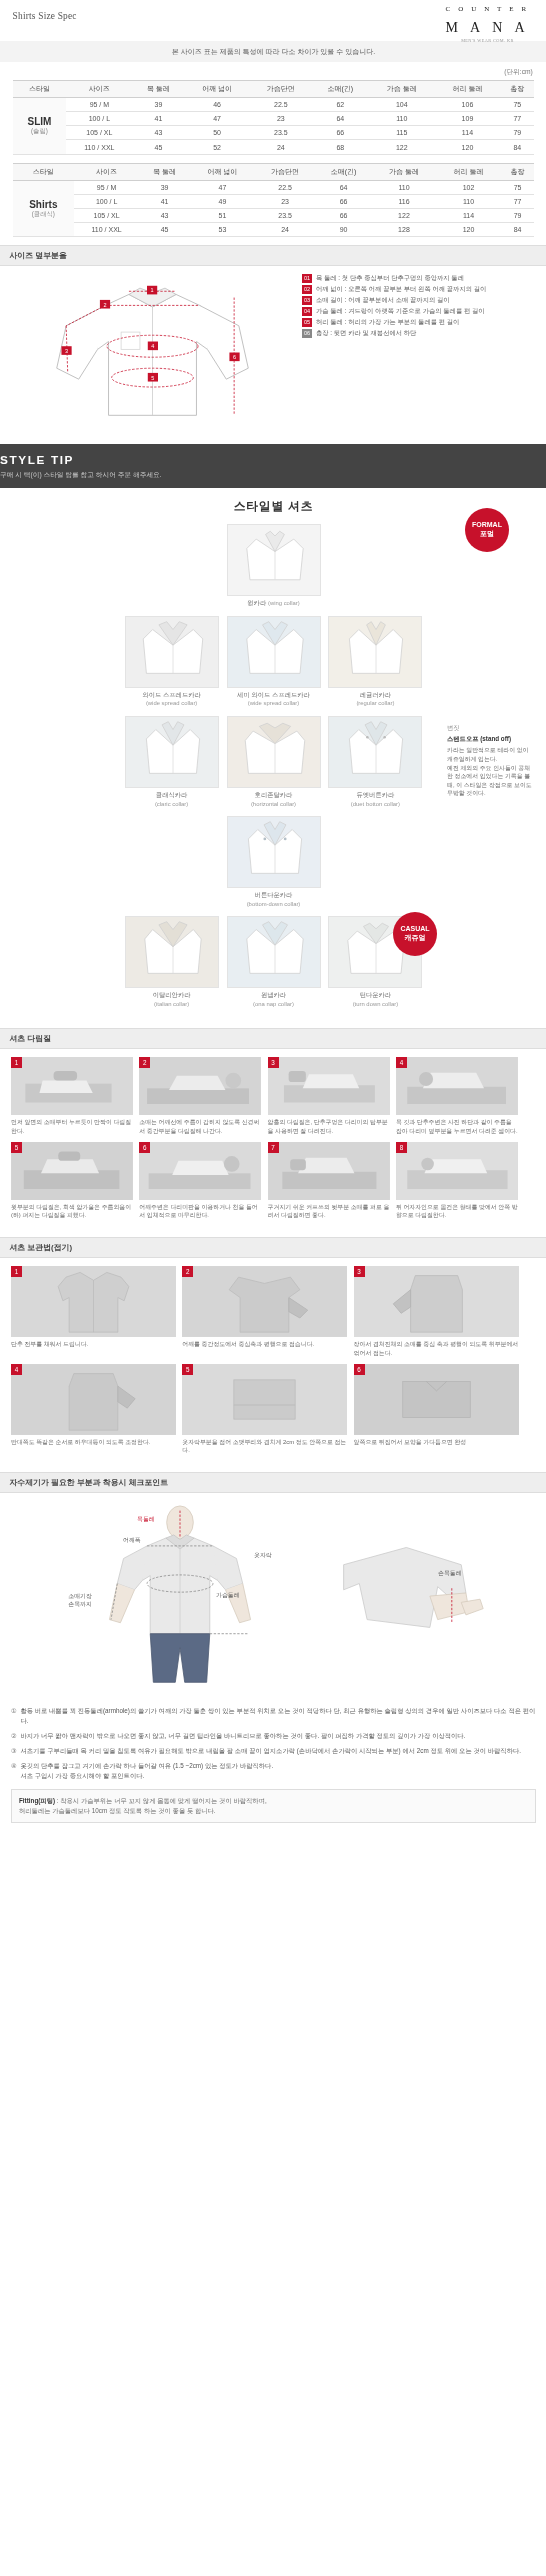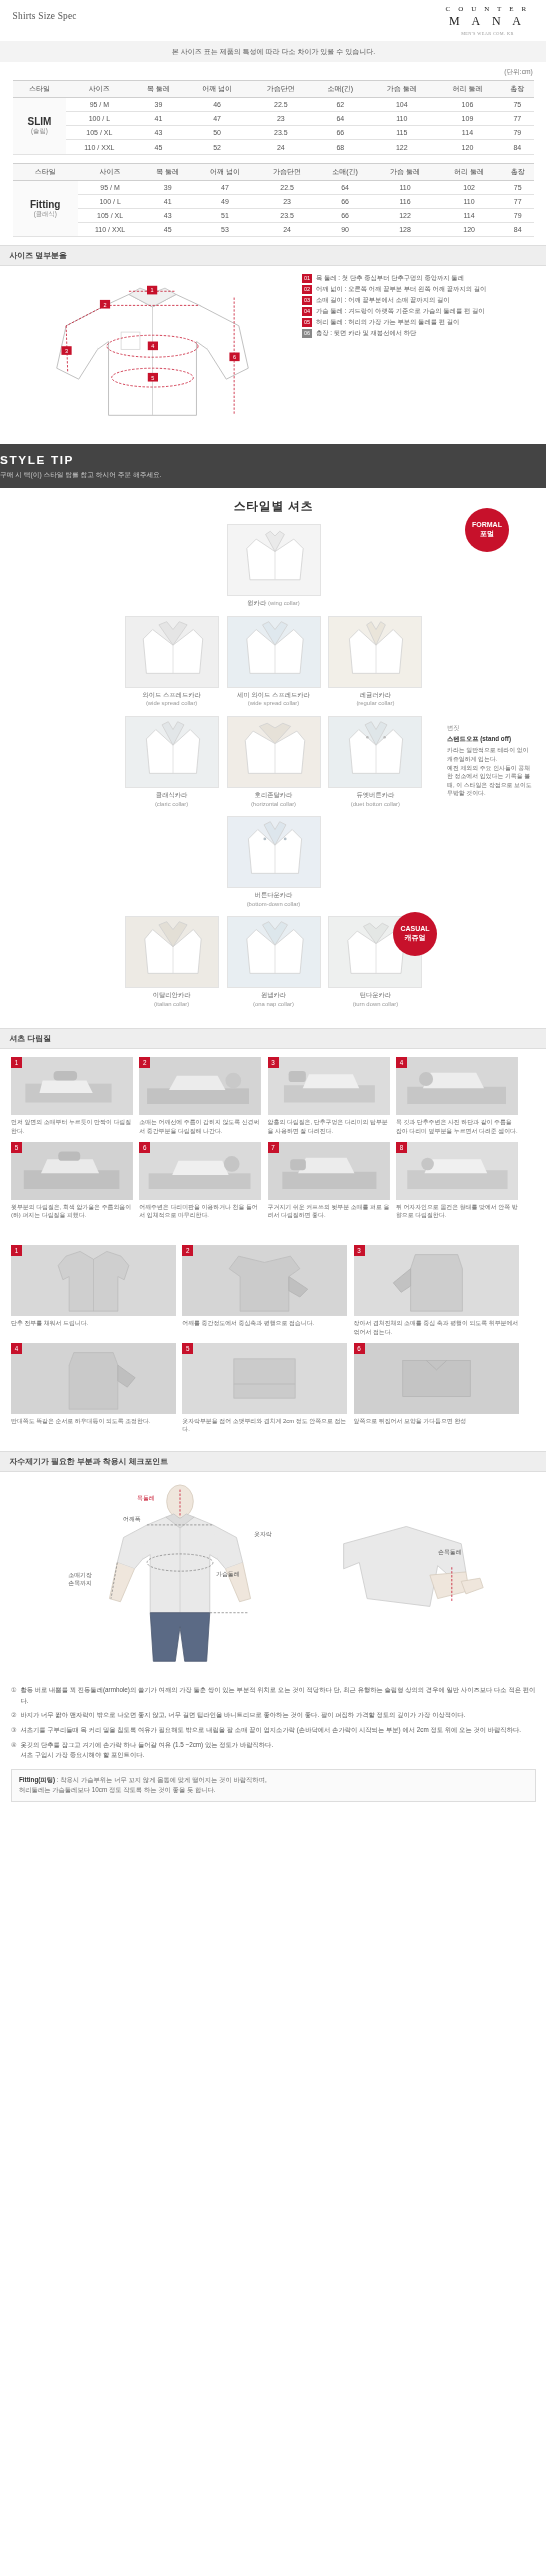--- a/index.html
+++ b/index.html
@@ -12,21 +12,21 @@
     color:#333;
     font-size:7.9px;
   }
   .page { width:547px; margin:0 auto; position:relative; }
 
   
   .top-head { padding:11px 12.6px 6.3px 12.6px; position:relative; height:41px;font-family:Liberation Serif, serif; }
   .top-head .title { font-size:9.4px; color:#555; letter-spacing:0.2px; }
   .brand { position:absolute; right:12.6px; top:4.7px; text-align:center; width:94px; }
   .brand .bn1 { font-size:7px; letter-spacing:3.1px; color:#222; }
-  .brand .bn2 { font-size:12px; letter-spacing:4.7px; color:#222; margin-top:1px; }
+  .brand .bn2 { font-size:14px; letter-spacing:4.7px; color:#222; margin-top:7px; }
   .brand .bn3 { font-size:4.3px; letter-spacing:0.4px; color:#999; margin-top:2.4px; }
 
   
   .notice { background:#f3f3f3; text-align:center; font-size:7px; color:#555; padding:5.5px 0; }
 
   
   .tables-wrap { padding:4.7px 12.6px 7.9px 12.6px; }
   .unit { text-align:right; font-size:6.7px; color:#777; padding:1.6px 1.6px 2.4px 0; }
   table.spec { width:100%; border-collapse:collapse; font-size:7px; }
   table.spec th, table.spec td { border-bottom:0.8px solid #e2e2e2; text-align:center; padding:3.1px 1.6px; color:#555; font-weight:normal; }
@@ -184,21 +184,21 @@
         <th>가슴단면</th>
         <th>소매(긴)</th>
         <th>가슴 둘레</th>
         <th>허리 둘레</th>
         <th>총장</th>
       </tr>
         </thead>
       <tbody>
         <tr>
           <td class="group" rowspan="4">
-            <b>Fitting</b>
+            <b>Shirts</b>
             <span>(클래식)</span>
           </td>
           <td>95 / M</td>
           <td>39</td>
           <td>47</td>
           <td>22.5</td>
           <td>64</td>
           <td>110</td>
           <td>102</td>
           <td>75</td>
@@ -597,20 +597,21 @@
               <path d="M44 22 L108 22 L116 40 L36 40 Z" fill="#f0f0f0"></path>
               <circle cx="40" cy="28" r="8" fill="#c6c6c6"></circle>
             </svg>
           <span class="num">8</span>
         </div>
         <div class="cap">뒤 어자자인으로 몸건은 형태를 맞에서 안쪽 방향으로 다림질한다.</div>
       </div>
     </div>
   </div>
 
+  <div class="sec-bar">셔츠 보관법(접기)</div>
   <div class="steps">
     <div class="steps-row three">
       <div class="step">
         <div class="ph">
           <svg width="165" height="71" viewBox="0 0 210 90">
               <rect width="210" height="90" fill="#d8d8d8"></rect>
               <path d="M70 14 L88 8 L105 18 L122 8 L140 14 L150 26 L144 44 L136 40 L136 84 L74 84 L74 40 L66 44 L60 26 Z" fill="#cfcfcf" stroke="#bbb"></path>
               <line x1="105" y1="18" x2="105" y2="84" stroke="#bbb"></line>
             </svg>
           <span class="num">1</span>

